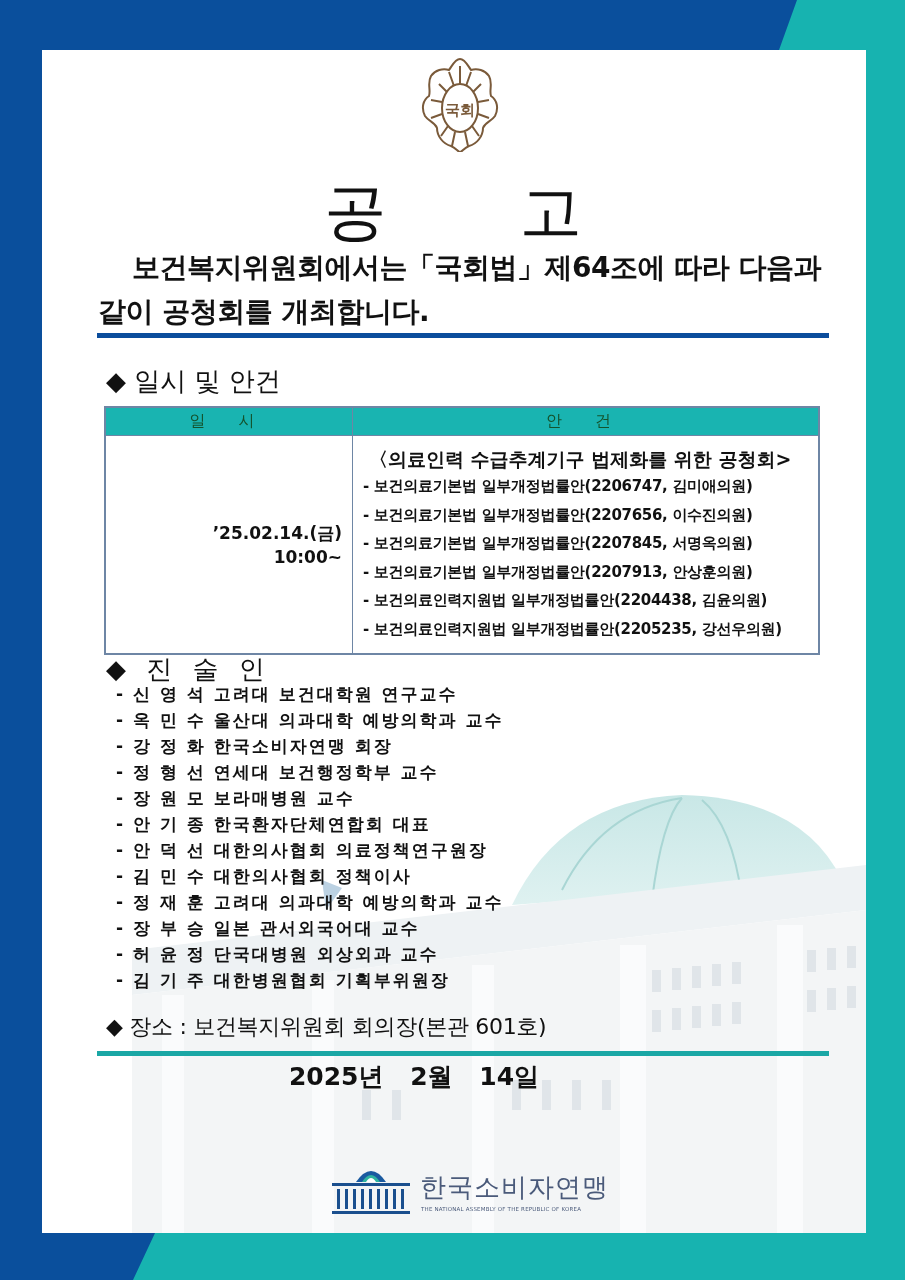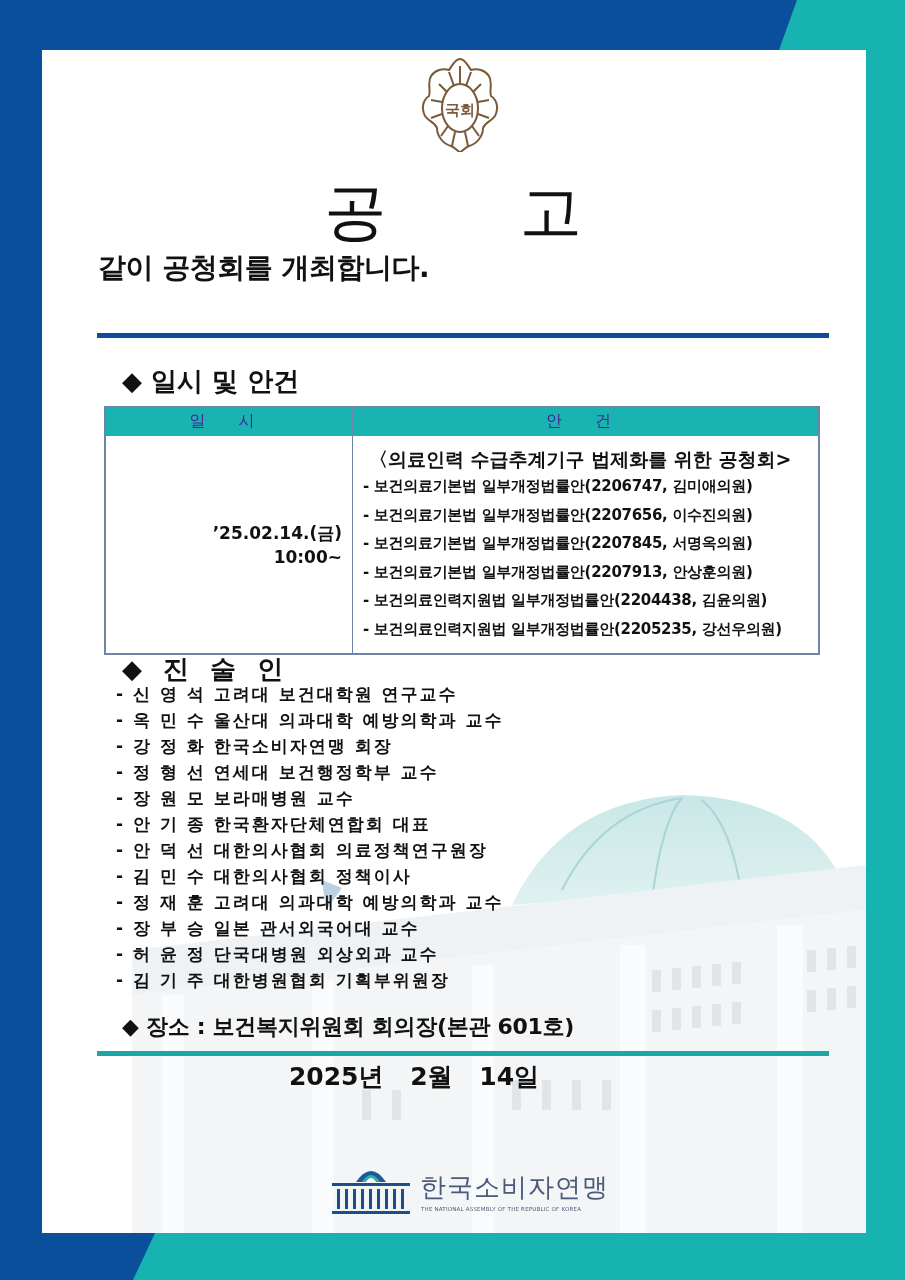--- a/index.html
+++ b/index.html
@@ -28,30 +28,30 @@
     font-size:62px; font-weight:normal; letter-spacing:2px; word-spacing:110px;
   }
   .intro {
     left:56px; top:196px; width:740px;
     font-size:28px; font-weight:bold; line-height:44px; letter-spacing:-0.5px;
   }
   .intro .l1 { padding-left:34px; display:block; white-space:nowrap; }
   .intro .l2 { display:block; white-space:nowrap; }
   .rule-blue { left:55px; top:283px; width:732px; height:5px; background:#0b4d9c; }
 
-  .sec-head { font-size:26px; font-weight:bold; white-space:nowrap;margin-left:16px; }
+  .sec-head { font-size:26px; font-weight:normal; white-space:nowrap; }
   .sec1 { left:64px; top:314px; }
 
   table.agenda {
     position:absolute; left:62px; top:356px; width:716px;
     border-collapse:collapse; border:2px solid #6e86a5;
     background:#fff;
   }
   table.agenda th {
-    background:#19b4b1; color:#4c1d95; font-weight:normal; font-size:16px;
+    background:#19b4b1; color:#14532d; font-weight:normal; font-size:16px;
     height:27px; padding:0; border:1px solid #6e86a5; letter-spacing:14px;
   }
   table.agenda td { border:1px solid #6e86a5; vertical-align:middle; padding:10px;margin-left:20px; }
   td.when { width:226px; text-align:right; font-size:17px; font-weight:bold; line-height:24px; }
   td.items { padding:3px 0 4px 6px; }
   .agenda-title { font-size:19px; font-weight:bold; padding-left:6px; line-height:26px; white-space:nowrap; }
   .bill { font-size:15px; font-weight:bold; line-height:28.5px; white-space:nowrap; letter-spacing:-0.3px; }
 
   .sec2 { left:64px; top:602px; letter-spacing:6px; }
   .witnesses { left:74px; top:631px; font-size:17px; font-weight:bold; line-height:26px; letter-spacing:2px; }
@@ -128,20 +128,21 @@
       <path d="M41 3 C46 3 49 10 52 14 C58 12 66 14 70 20 C74 27 70 34 72 40 C78 44 80 52 76 60 C72 66 66 66 64 72 C64 80 58 88 50 90 C45 92 43 96 41 96 C39 96 37 92 32 90 C24 88 18 80 18 72 C16 66 10 66 6 60 C2 52 4 44 10 40 C12 34 8 27 12 20 C16 14 24 12 30 14 C33 10 36 3 41 3 Z"></path>
       <ellipse cx="41" cy="52" rx="18" ry="24"></ellipse>
       <path d="M41 10 L41 28 M30 16 L35 30 M52 16 L47 30 M20 28 L28 36 M62 28 L54 36 M12 44 L23 46 M70 44 L59 46 M12 62 L23 58 M70 62 L59 58 M22 80 L29 70 M60 80 L53 70 M33 90 L36 76 M49 90 L46 76"></path>
     </g>
     <text x="41" y="59" text-anchor="middle" font-size="15" fill="#7a5a3a" font-weight="bold">국회</text>
   </svg>
 
   <div class="abs title">공 고</div>
 
   <div class="abs intro">
+    <span class="l1">보건복지위원회에서는「국회법」제64조에 따라 다음과</span>
     <span class="l2">같이 공청회를 개최합니다.</span>
   </div>
   <div class="abs rule-blue"></div>
 
   <div class="abs sec-head sec1">◆ 일시 및 안건</div>
 
   <table class="agenda">
     <tbody>
         <tr>
       <th>일 시</th>

